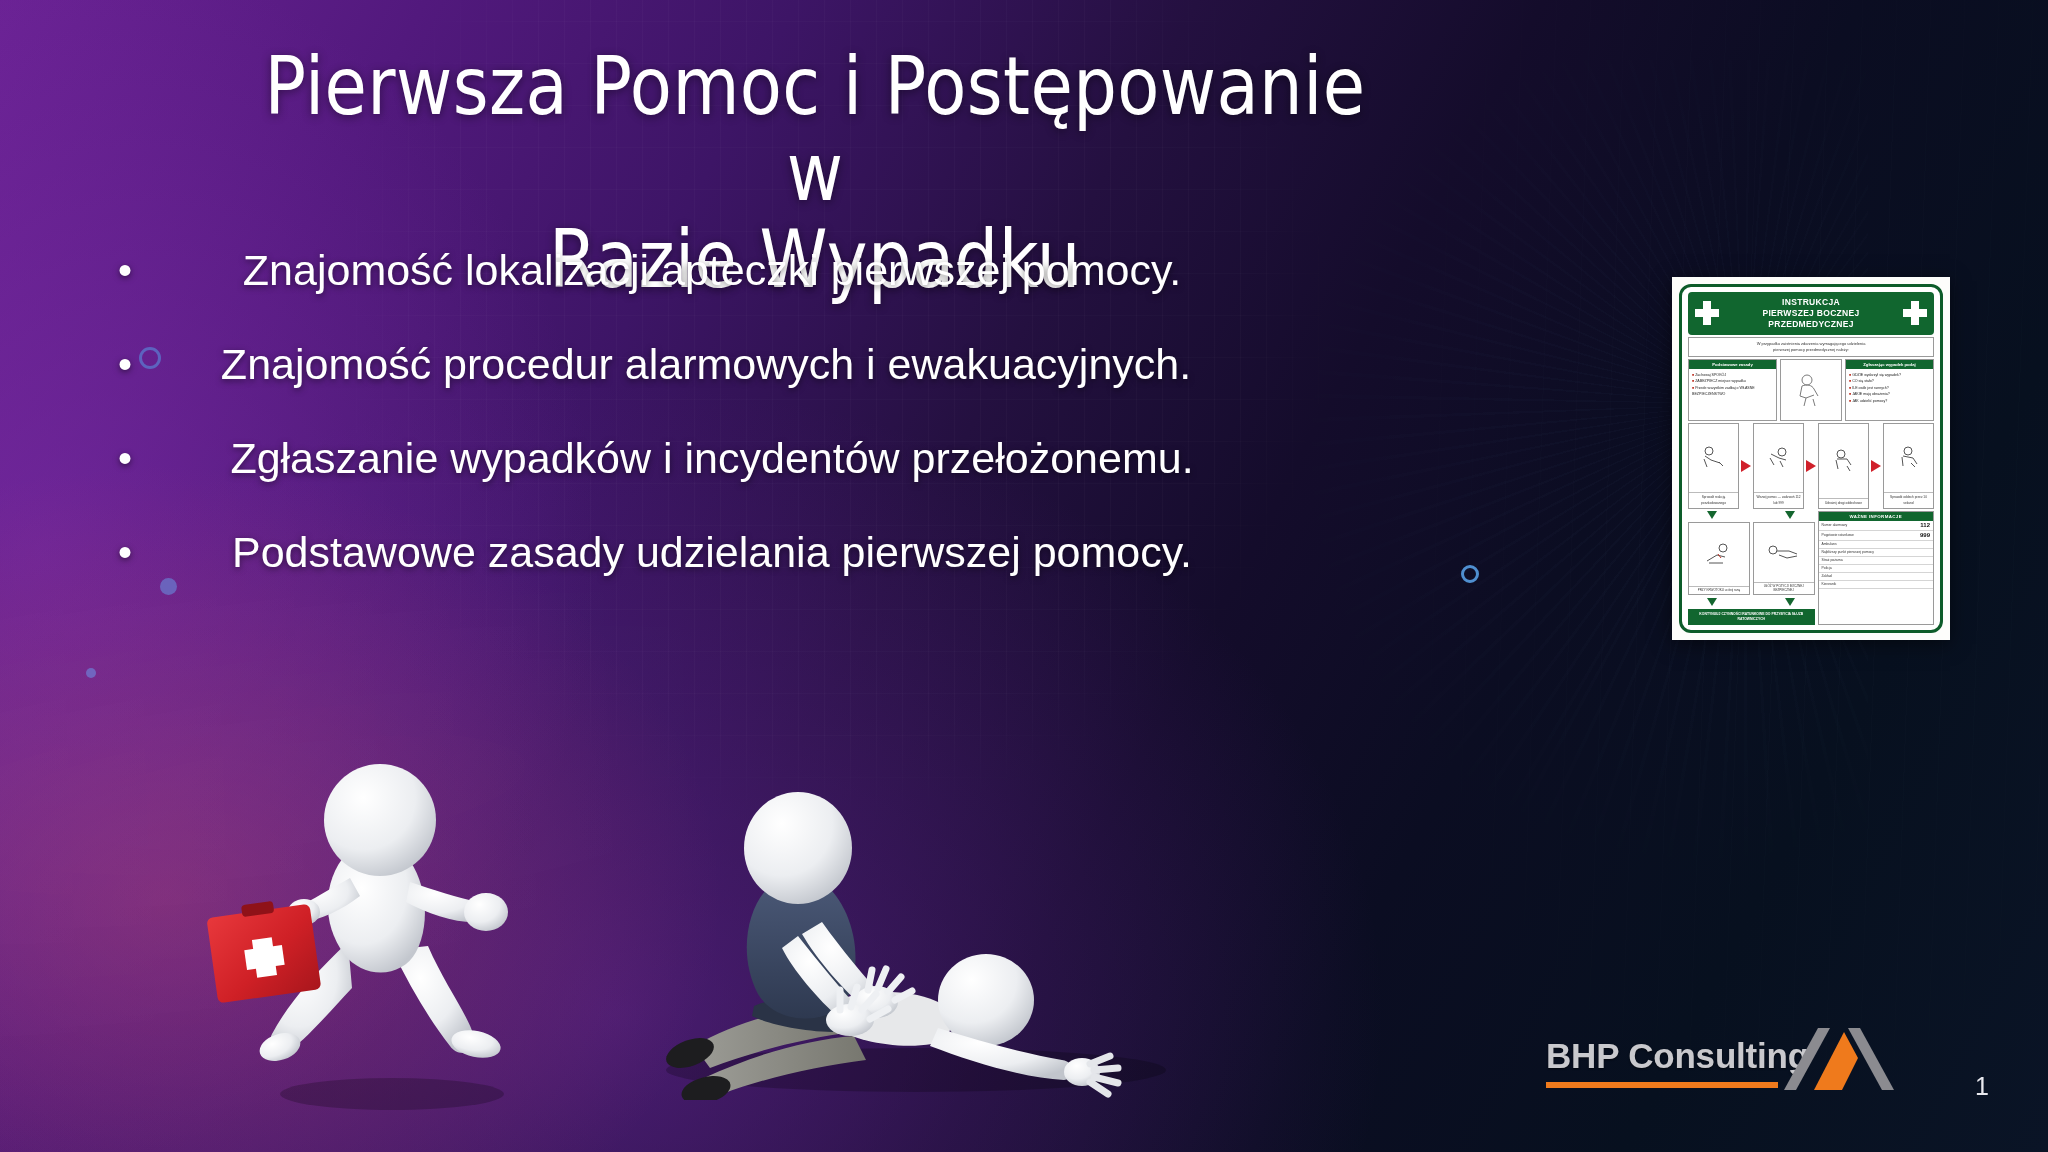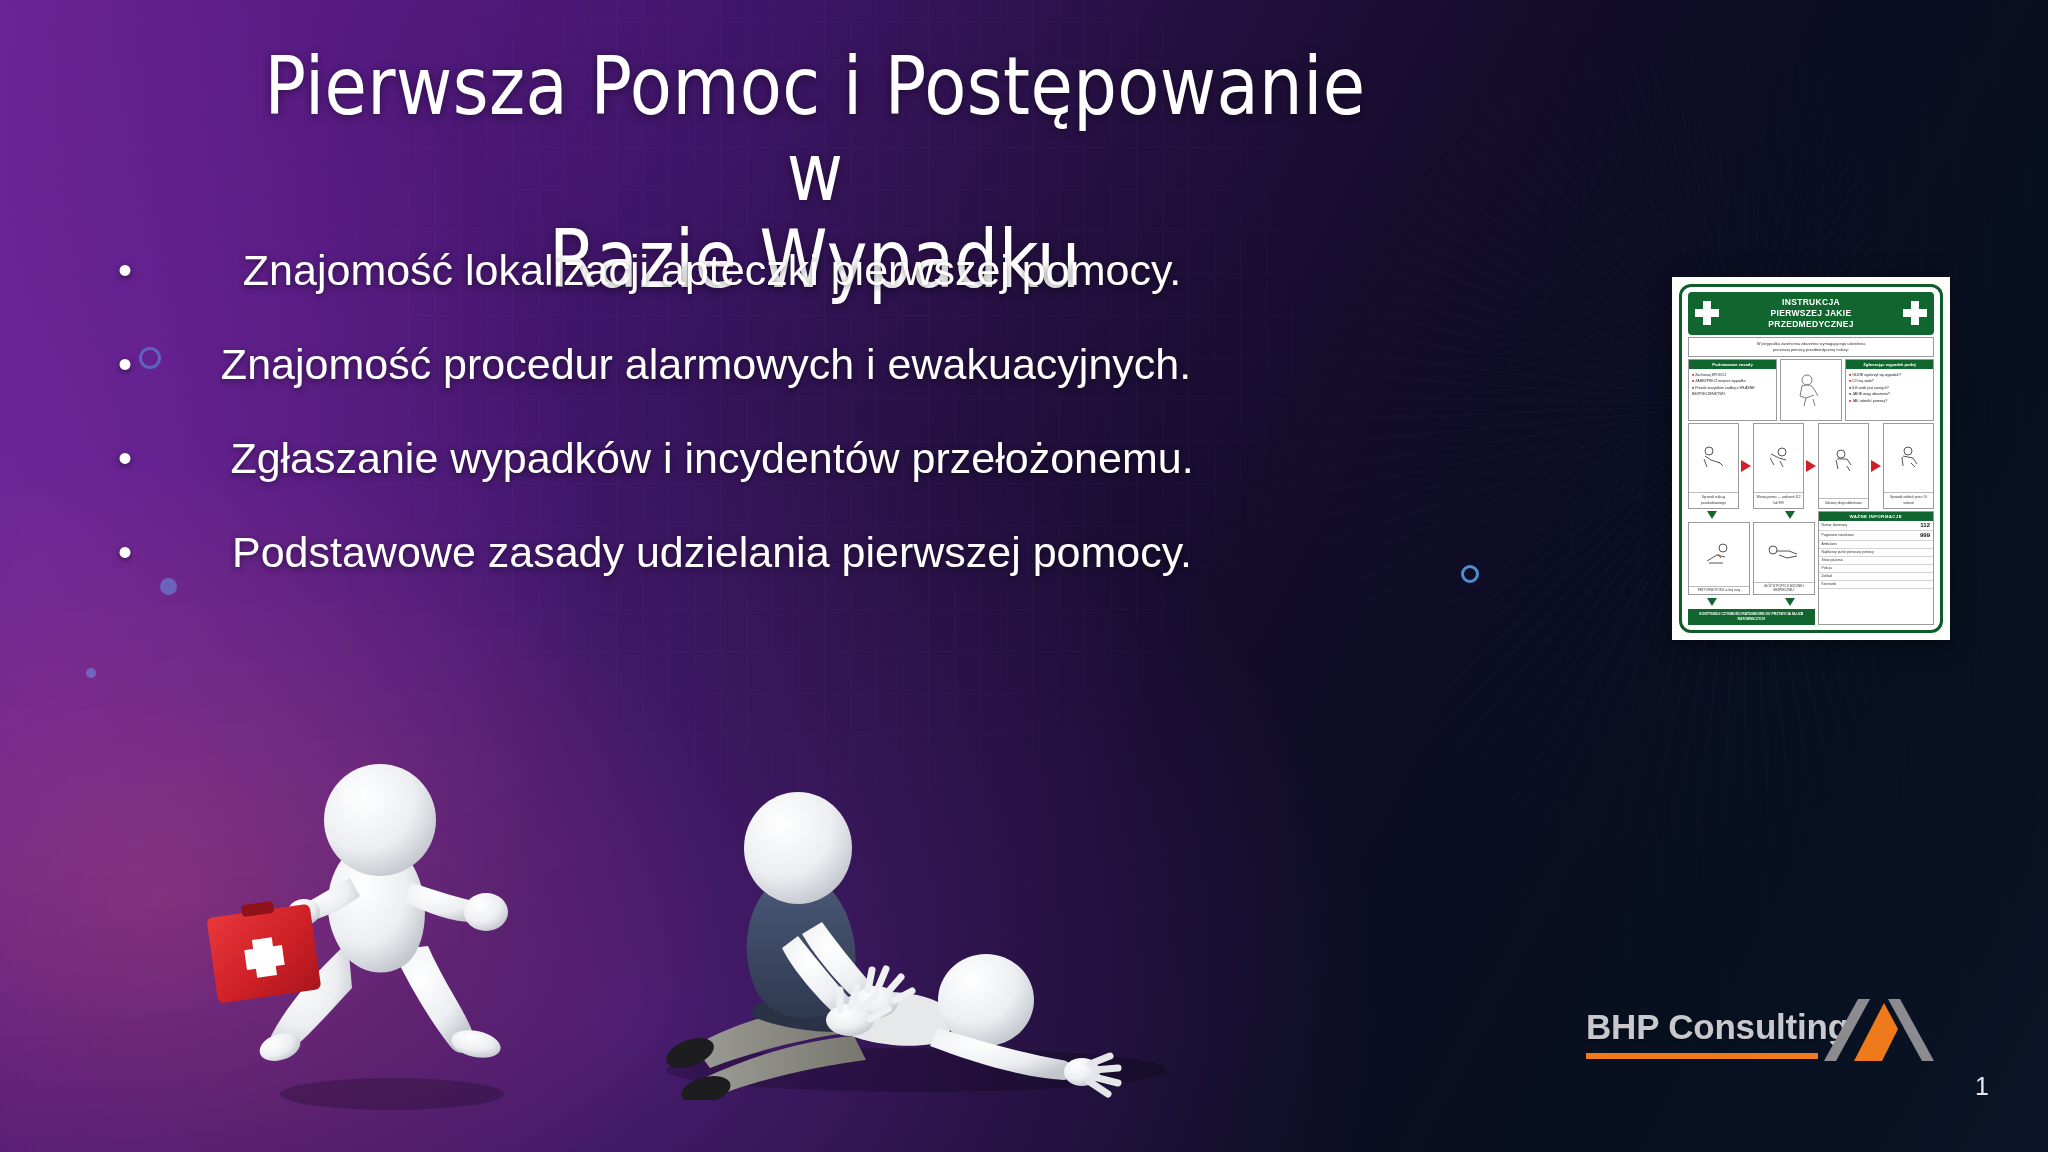--- a/index.html
+++ b/index.html
@@ -122,21 +122,21 @@
   .p-info-row{ display:flex; justify-content:space-between; align-items:center; border-bottom:1px solid #d5d5d5; font-size:3.4px; padding:1.5px 3px; color:#333; }
   .p-info-row b{ font-size:6px; color:#111; }
   .dwn{ width:0; height:0; border-left:5px solid transparent; border-right:5px solid transparent; border-top:8px solid #14662f; margin:0 auto; }
 
   
   .scene{ position:absolute; pointer-events:none; }
   .runner{ left:196px; top:742px; width:380px; height:380px; }
   .cpr{ left:586px; top:760px; width:620px; height:340px; }
 
   
-  .logo{ position:absolute; left:1546px; top:1007px; width:350px; height:66px;margin-left:40px; }
+  .logo{ position:absolute; left:1546px; top:1036px; width:350px; height:66px; }
   .logo-text{
     position:absolute; left:0; top:0; font-size:35px; font-weight:700;
     color:#c9c9cd; letter-spacing:-.2px; text-shadow:0 1px 2px rgba(0,0,0,.6);
     white-space:nowrap;
   }
   .logo-bar{ position:absolute; left:0; top:46px; width:232px; height:6px; background:#ef7a1c; }
   .logo-mark{ position:absolute; left:238px; top:-8px; width:110px; height:62px; }
   .page-num{
     position:absolute; left:1975px; top:1072px; color:#e9e9ef;
     font-size:25px; letter-spacing:.5px;
@@ -180,21 +180,21 @@
       <span class="bl-text">Podstawowe zasady udzielania pierwszej pomocy.</span>
     </div>
   </div>
 
   <div class="poster">
     <div class="poster-inner">
       <div class="p-head">
         <span class="p-cross"></span>
         <span class="p-head-txt">
           <span>INSTRUKCJA</span><br>
-          <span>PIERWSZEJ JAKIE</span><br>
+          <span>PIERWSZEJ BOCZNEJ</span><br>
           <span>PRZEDMEDYCZNEJ</span>
         </span>
         <span class="p-cross"></span>
       </div>
 
       <div class="p-note">
         <span>W przypadku zaistnienia zdarzenia wymagającego udzielenia</span>
         <span>pierwszej pomocy przedmedycznej należy:</span>
       </div>
 

